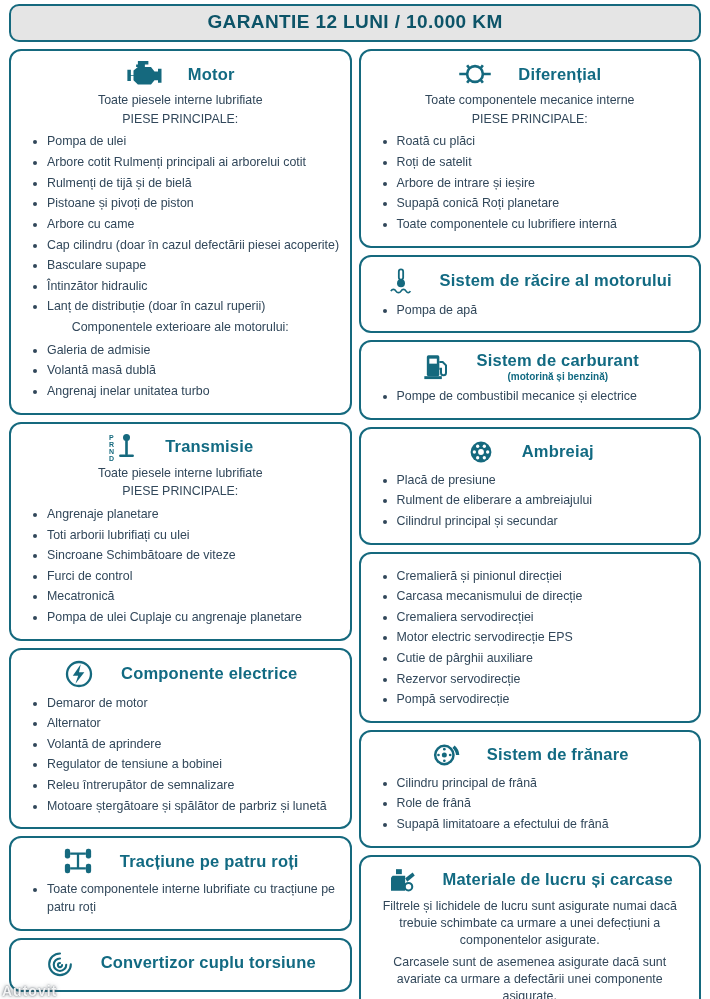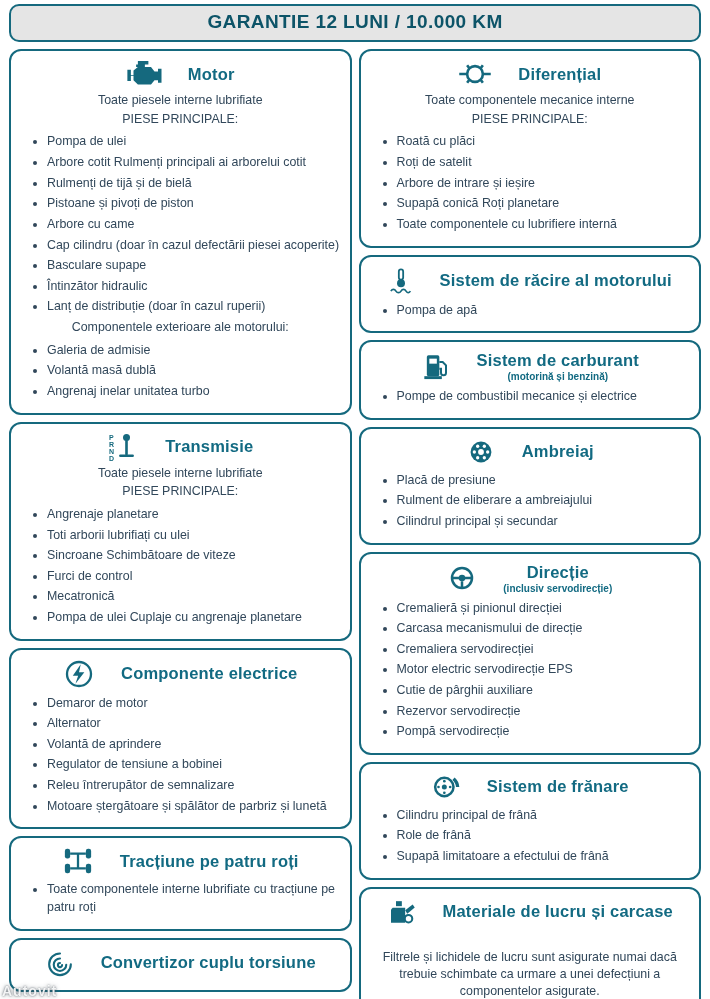--- a/index.html
+++ b/index.html
@@ -39,21 +39,21 @@
   }
   .card-subtitle{
     display:block;font-size:10px;font-weight:bold;color:var(--title);margin-top:1px;
   }
   .center-line{text-align:center;margin:2px 6px;font-size:12.4px;line-height:1.35;}
   ul.bullets{
     margin:6px 0 2px;padding-left:26px;font-size:12.4px;line-height:1.42;
   }
   ul.bullets li{margin:3px 0;}
   ul.bullets li::marker{color:var(--text);}
-  .paragraph{text-align:center;font-size:12.4px;line-height:1.4;margin:23px 4px 2px;}
+  .paragraph{text-align:center;font-size:12.4px;line-height:1.4;margin:4px 4px 2px;}
   .watermark{
     position:absolute;left:2px;bottom:0px;
     font-size:14px;font-weight:bold;
     color:rgba(255,255,255,.9);
     text-shadow:0 0 2px rgba(70,80,90,.8),0 0 4px rgba(70,80,90,.5);
     letter-spacing:1px;pointer-events:none;
   }
 </style>
 </head>
 <body>
@@ -279,33 +279,20 @@
           </div>
         </div>
         <ul class="bullets">
             <li>Placă de presiune</li>
             <li>Rulment de eliberare a ambreiajului</li>
             <li>Cilindrul principal și secundar</li>
           </ul>
       </section>
 
       <section class="card">
-        <div class="card-head">
-          <span class="icon">
-            <svg width="30" height="28" viewBox="0 0 36 32" aria-hidden="true">
-              <circle cx="18" cy="16" r="12" fill="none" stroke="currentColor" stroke-width="3"></circle>
-              <circle cx="18" cy="16" r="4" fill="currentColor"></circle>
-              <path d="M6.5 16h8M21.5 16h8M18 20v8" stroke="currentColor" stroke-width="3" fill="none"></path>
-            </svg>
-          </span>
-          <div class="title-wrap">
-            <h2 class="card-title">Direcție</h2>
-            <span class="card-subtitle">(inclusiv servodirecție)</span>
-          </div>
-        </div>
         <ul class="bullets">
             <li>Cremalieră și pinionul direcției</li>
             <li>Carcasa mecanismului de direcție</li>
             <li>Cremaliera servodirecției</li>
             <li>Motor electric servodirecție EPS</li>
             <li>Cutie de pârghii auxiliare</li>
             <li>Rezervor servodirecție</li>
             <li>Pompă servodirecție</li>
           </ul>
       </section>

